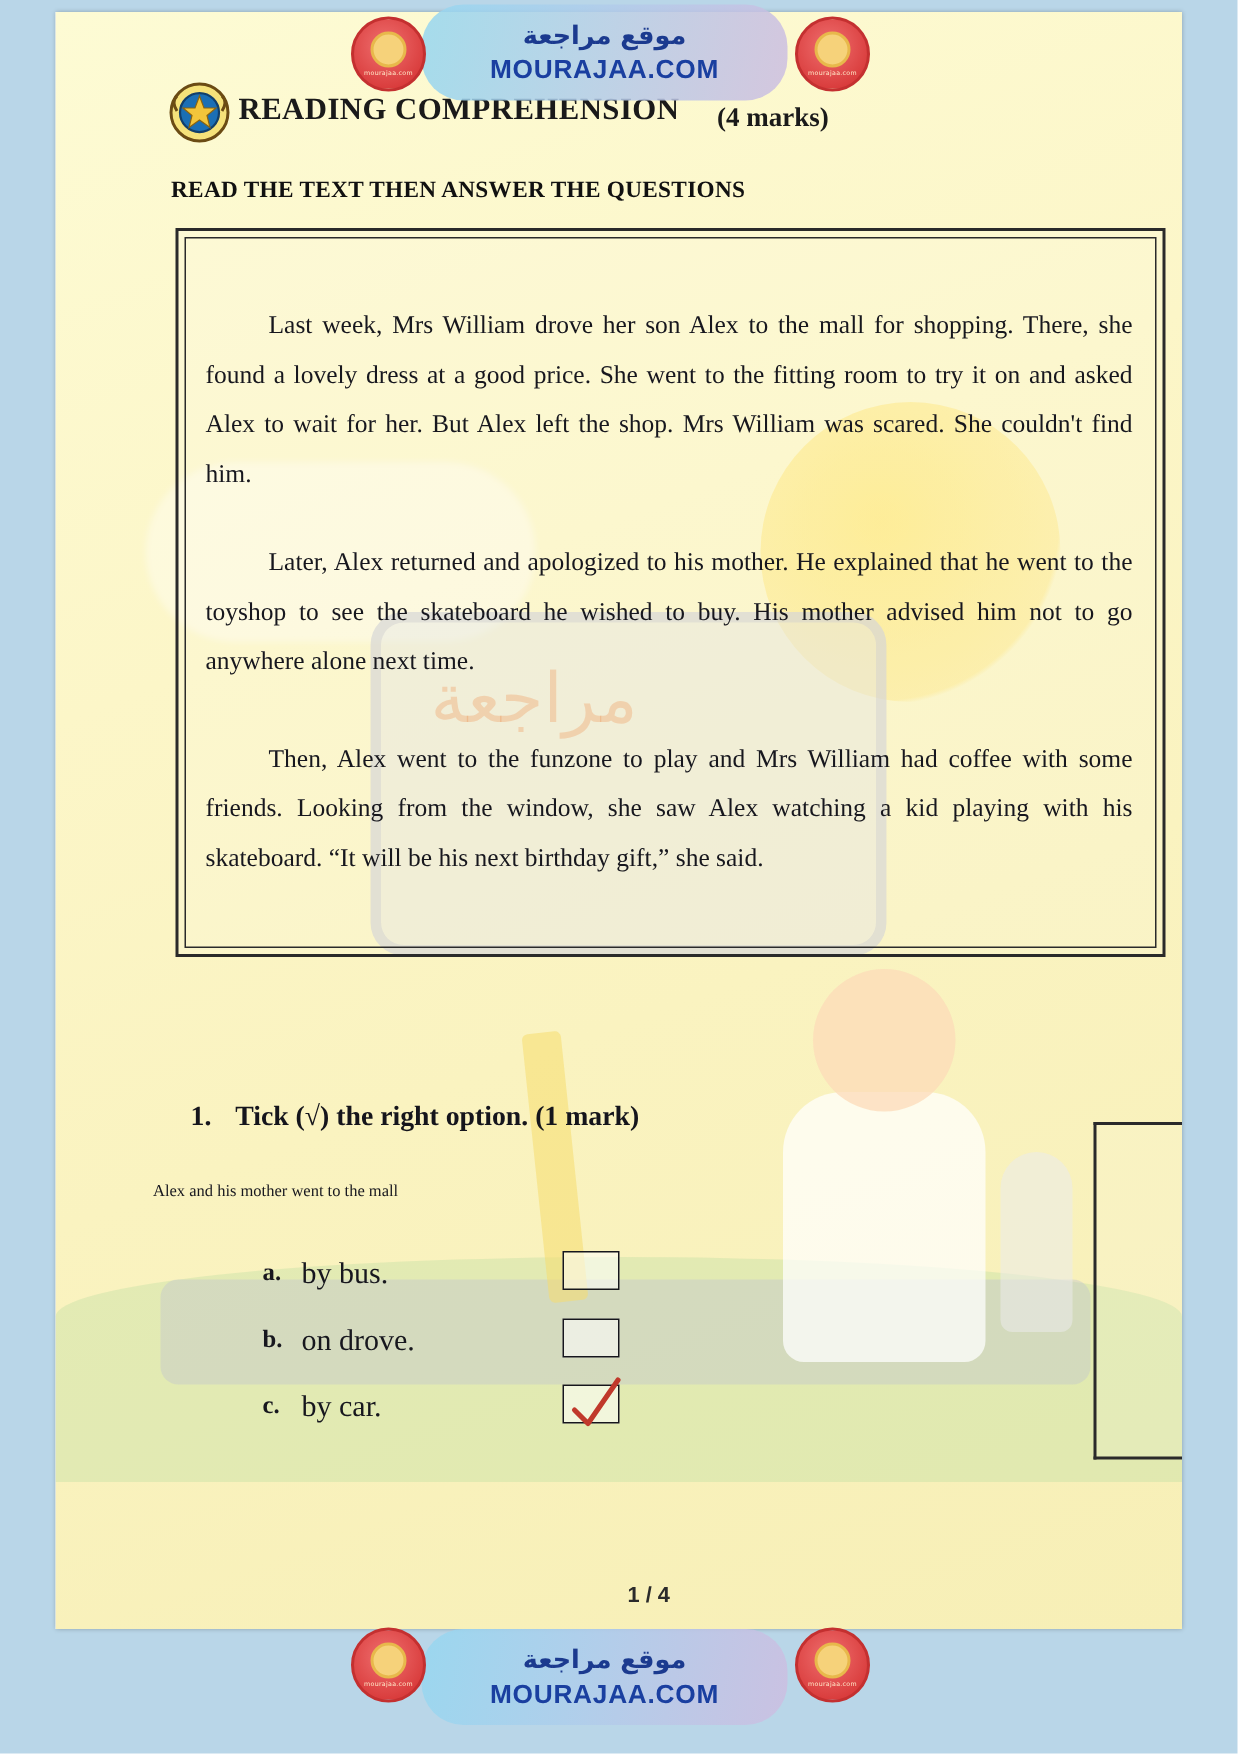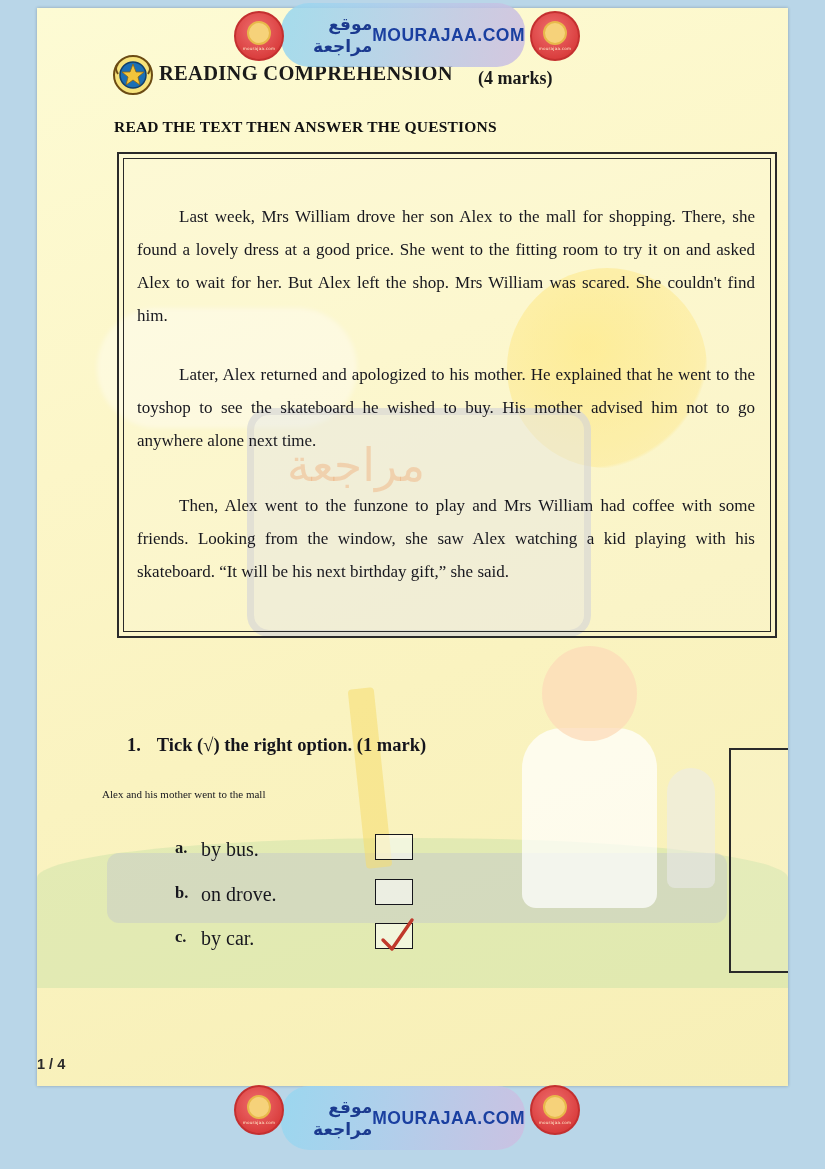--- a/index.html
+++ b/index.html
@@ -232,34 +232,36 @@
     border: 2px solid #2a2a2a;
     border-right: none;
     box-sizing: border-box;
     background: rgba(255,255,255,0.10);
   }
 
   #page-number {
     position: absolute;
     left: 0px; top: 1048px;
     width: 751px;
+    text-align: center;
     font-family: "Liberation Sans", sans-serif;
     font-weight: bold;
     font-size: 14.5px;
     color: #2b2b2b;
+    padding-left: 20px;
   }
 
   
   .banner {
     position: absolute;
     border-radius: 28px;
     display: flex;
     align-items: center;
     justify-content: center;
-    flex-direction: row;
+    flex-direction: column;
     background: linear-gradient(100deg, rgba(150,215,240,0.85) 0%, rgba(175,205,235,0.85) 45%, rgba(205,190,225,0.85) 100%);
   }
   #banner-top {
     left: 281px; top: 3px; width: 244px; height: 64px;
   }
   #banner-bottom {
     left: 281px; top: 1086px; width: 244px; height: 64px;
   }
   .banner-ar {
     font-family: "DejaVu Sans", sans-serif;

